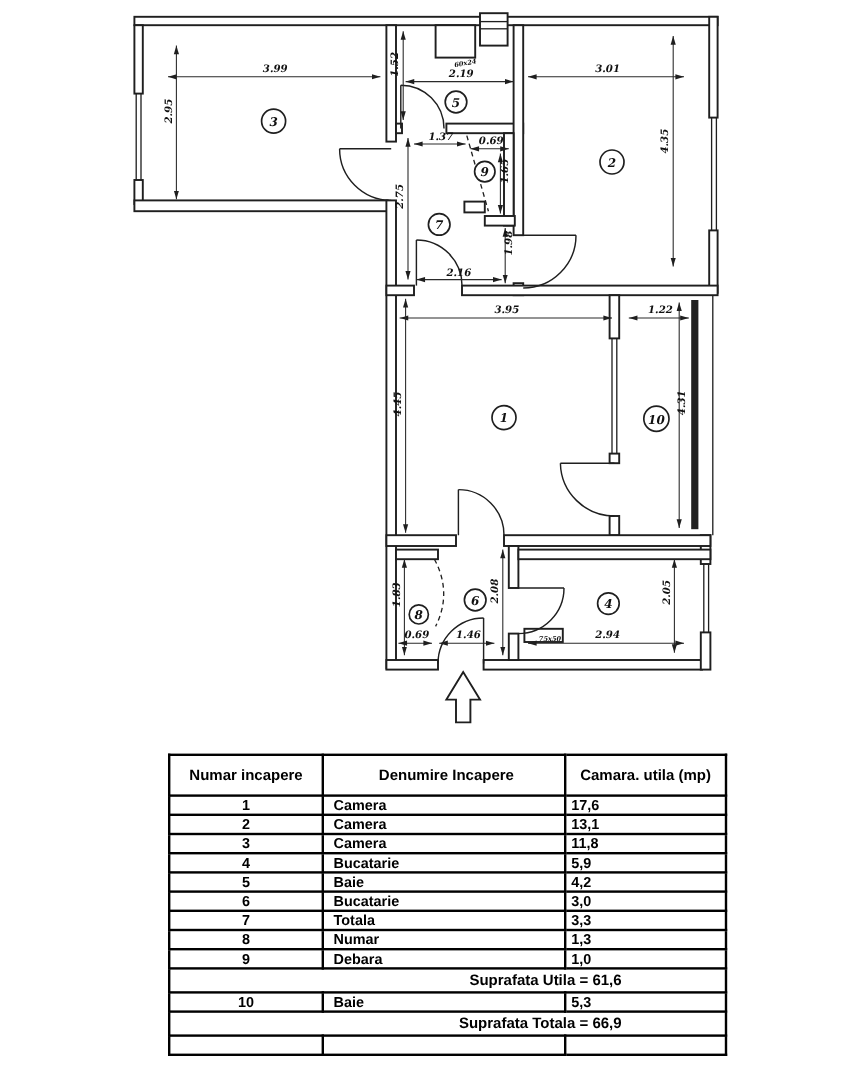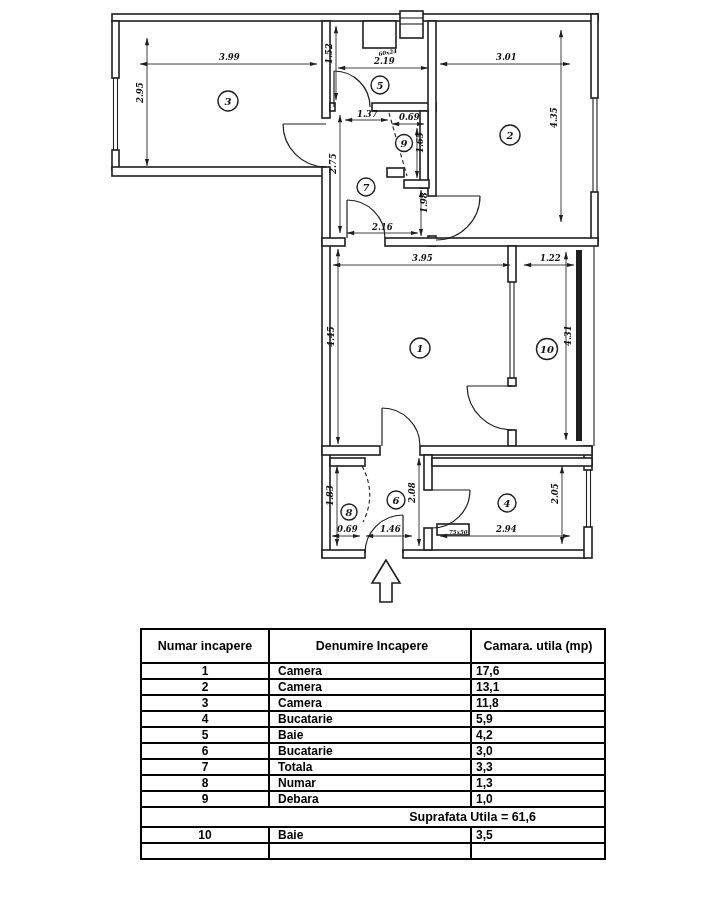--- a/index.html
+++ b/index.html
@@ -23,21 +23,21 @@
 
   #areas-table{position:absolute;left:140px;top:628px;width:438px;
                border-collapse:collapse;table-layout:fixed;}
   #areas-table td{border:2px solid #000;font-weight:bold;font-size:12px;
                   padding:0 4px;overflow:hidden;white-space:nowrap;}
   #areas-table .hdr td{height:32px;font-size:12.5px;text-align:center;}
   #areas-table .r td{height:14px;line-height:14px;}
   #areas-table .c-num{width:118px;text-align:center;}
   #areas-table .c-name{width:188px;text-align:left;padding-left:8px;}
   #areas-table .c-area{width:124px;text-align:left;}
-  #areas-table .sum td{height:18px;text-align:right;padding-right:68px;
+  #areas-table .sum td{height:18px;text-align:right;padding-right:86px;
                        font-size:12.5px;}
   #areas-table .partial td{height:14px;}
 </style>
 </head>
 <body>
 
 <svg id="plan" width="708" height="618" viewBox="0 0 708 618">
   <defs>
     <marker id="ma" markerWidth="9" markerHeight="6" refX="8" refY="3" orient="auto">
       <path d="M0,0.6 L8,3 L0,5.4 Z" fill="#1f1f1f"></path>
@@ -274,21 +274,24 @@
       <td class="c-num">9</td>
       <td class="c-name">Debara</td>
       <td class="c-area">1,0</td>
     </tr>
     <tr class="sum">
       <td colspan="3">Suprafata Utila = 61,6</td>
     </tr>
     <tr class="r">
       <td class="c-num">10</td>
       <td class="c-name">Baie</td>
-      <td class="c-area">3,5</td>
+      <td class="c-area">5,3</td>
+    </tr>
+    <tr class="sum">
+      <td colspan="3">Suprafata Totala = 66,9</td>
     </tr>
     <tr class="partial">
       <td class="c-num"></td>
       <td class="c-name"></td>
       <td class="c-area"></td>
     </tr>
   </tbody>
 </table>
 
 </body></html>

